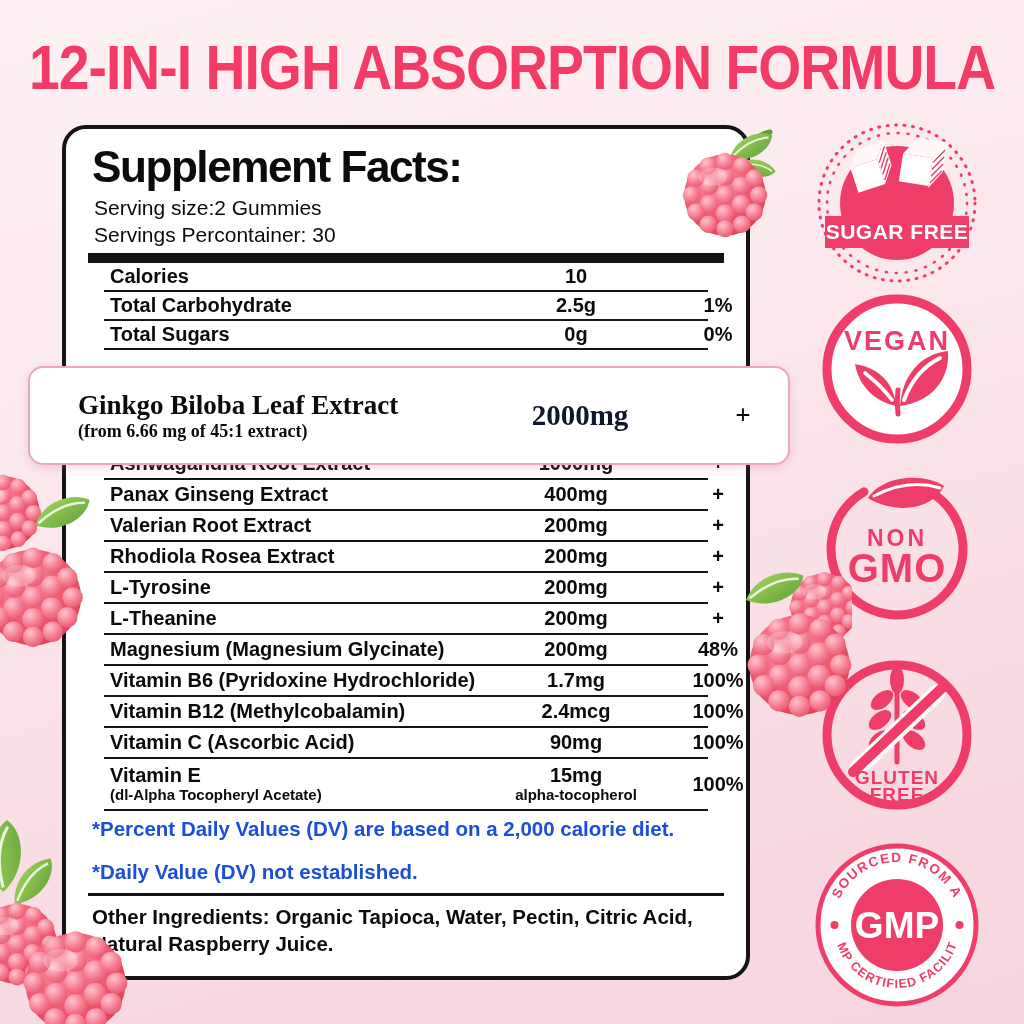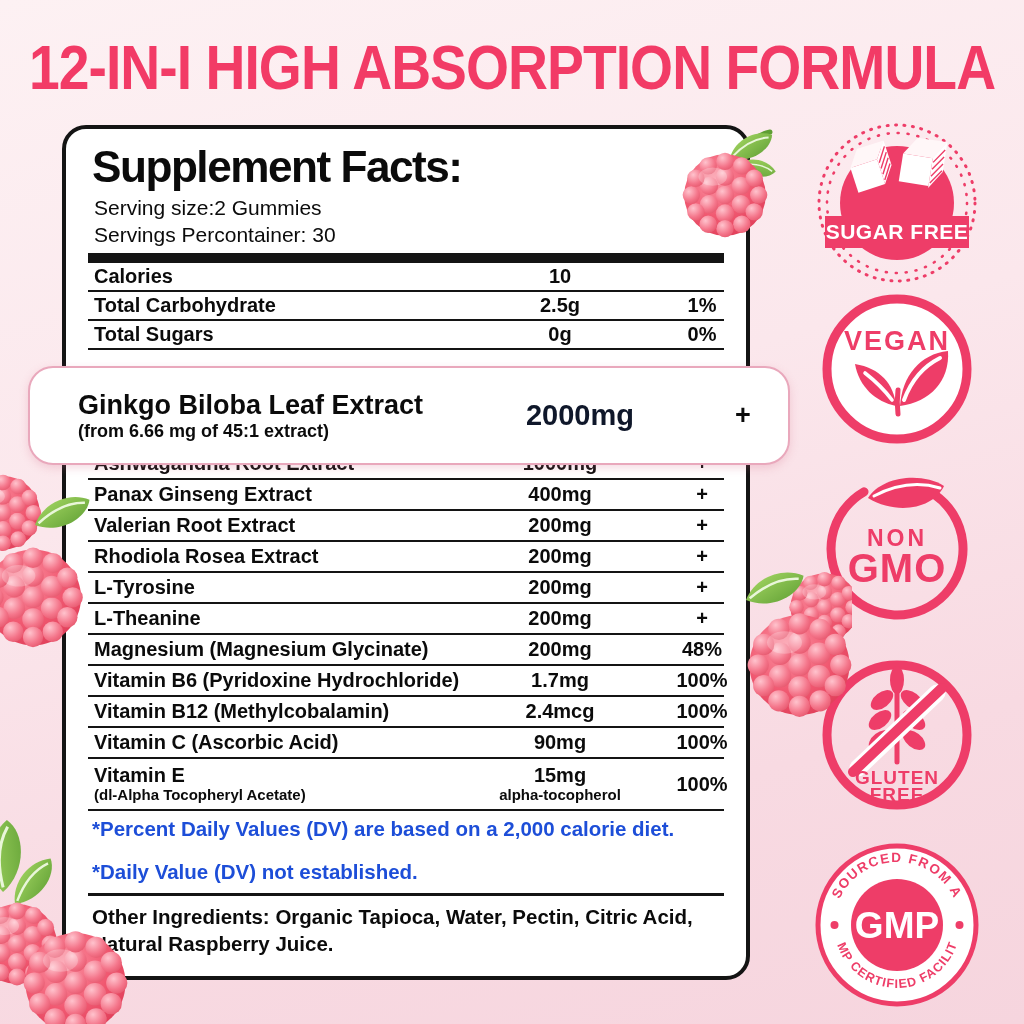--- a/index.html
+++ b/index.html
@@ -41,40 +41,40 @@
   .rule.mid{height:3px;}
   .hdr-row{
     display:flex;justify-content:flex-end;align-items:center;
     height:30px;padding-right:26px;
     font-size:21px;font-weight:bold;color:#0B0B0B;
   }
   .hdr-row span{margin-left:14px;}
   .grid-row{
     display:grid;grid-template-columns:392px 160px 124px;
     align-items:center;height:29px;box-sizing:border-box;
-    border-bottom:2px solid #141414;margin:0 22px;
+    border-bottom:2px solid #141414;margin:0 38px;
     font-size:20px;font-weight:bold;color:#0B0B0B;
   }
   .grid-row.tall{height:31px;}
   .grid-row .name{padding-left:6px;text-align:left;}
   .grid-row .amt{text-align:center;}
   .grid-row .dv{text-align:center;}
   .grid-row.vitE{height:52px;}
   .twoLine .main{display:block;line-height:21px;}
   .twoLine .sub{display:block;font-size:15px;line-height:17px;font-weight:bold;}
   .spacer{height:99px;}
   .foot{margin:4px 22px 0 26px;font-size:20.5px;font-weight:bold;color:#1d4ed8;line-height:27px;}
   .other{margin:7px 22px 0 26px;font-size:20.5px;font-weight:bold;color:#0B0B0B;line-height:27px;}
   
   .callout{
     position:absolute;left:28px;top:366px;width:762px;height:99px;
-    background:#FFFFFF;border:2px solid #E9A8BC;border-radius:25px;
+    background:#FFFFFF;border:2px solid #E9A8BC;border-radius:15px;
     box-sizing:border-box;z-index:5;
     box-shadow:0 3px 8px rgba(216,110,140,0.25);
-    display:grid;grid-template-columns:430px 240px 86px;align-items:center;
+    display:grid;grid-template-columns:430px 240px 86px;align-items:center;font-family:Liberation Serif, serif;
   }
   .callout .nm{padding-left:48px;}
   .callout .nm .main{display:block;font-size:27px;font-weight:bold;color:#0B0B0B;line-height:30px;}
   .callout .nm .sub{display:block;font-size:18px;font-weight:bold;color:#0B0B0B;line-height:22px;}
   .callout .amt{font-size:29px;font-weight:bold;color:#0f172a;text-align:center;}
   .callout .plus{font-size:27px;font-weight:bold;color:#0B0B0B;text-align:center;}
   
   .badge{position:absolute;left:812px;width:170px;height:170px;z-index:2;}
   .badge text{font-family:"Liberation Sans",sans-serif;font-weight:bold;}
   

